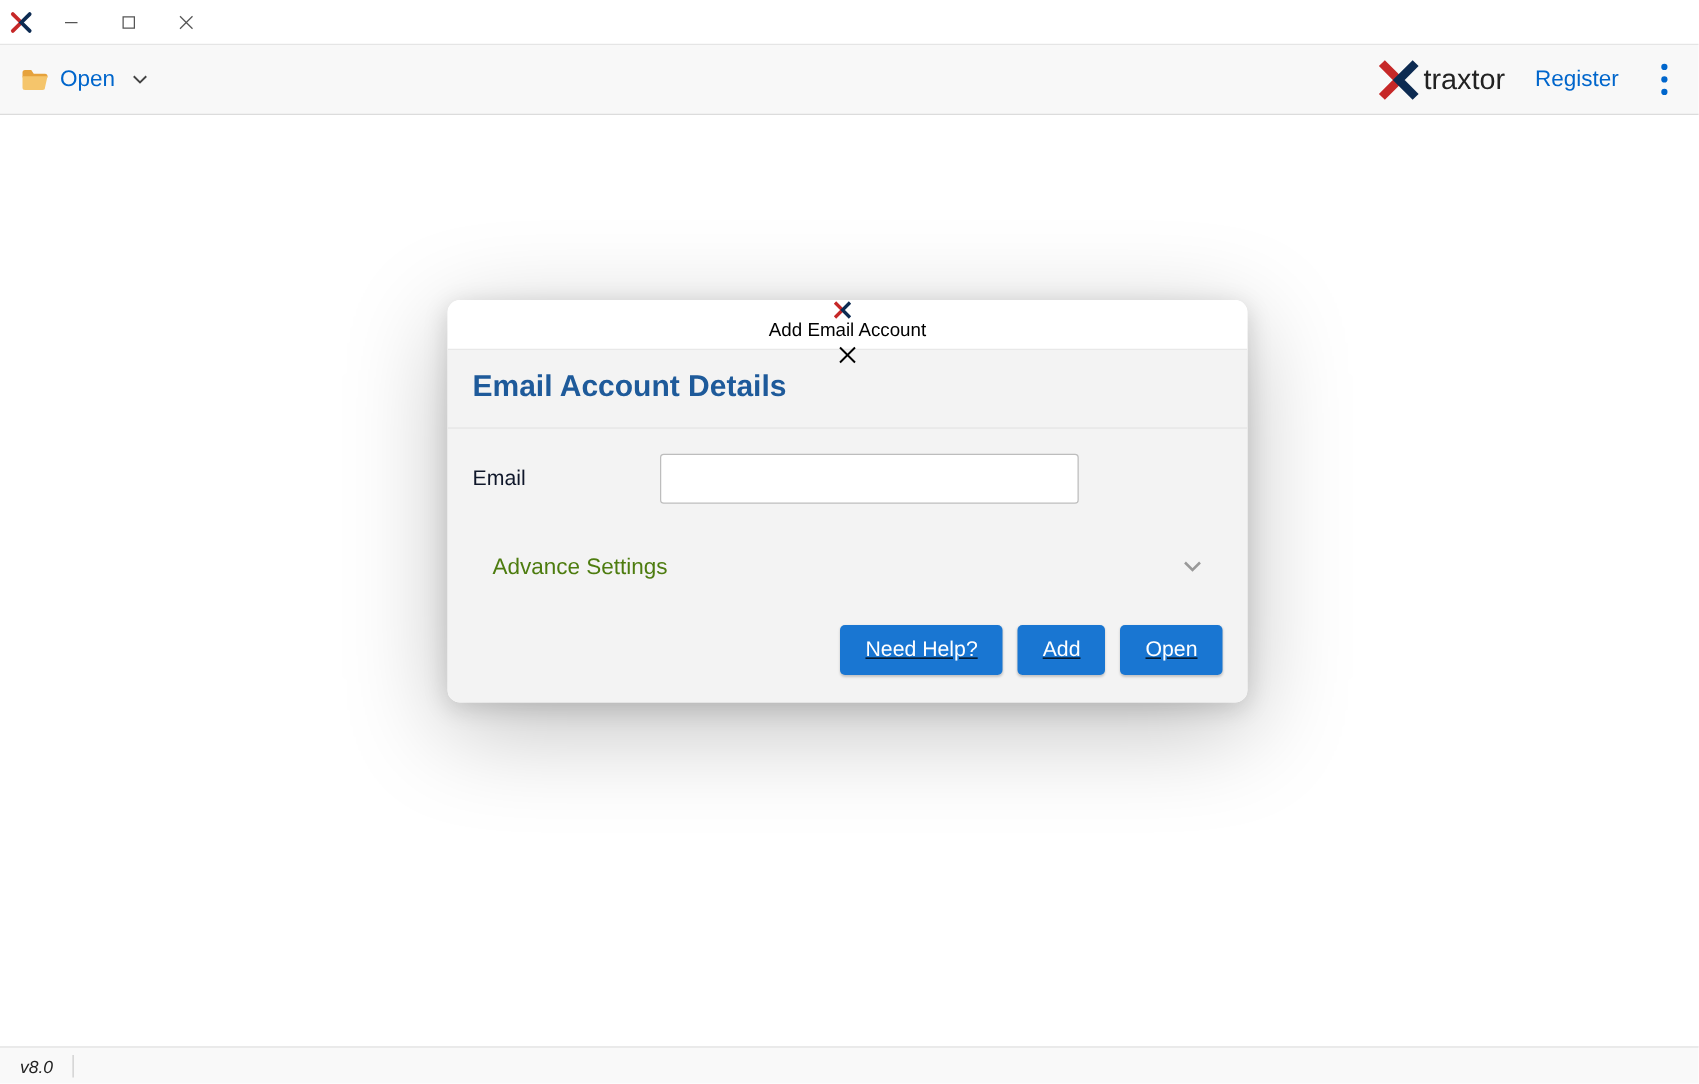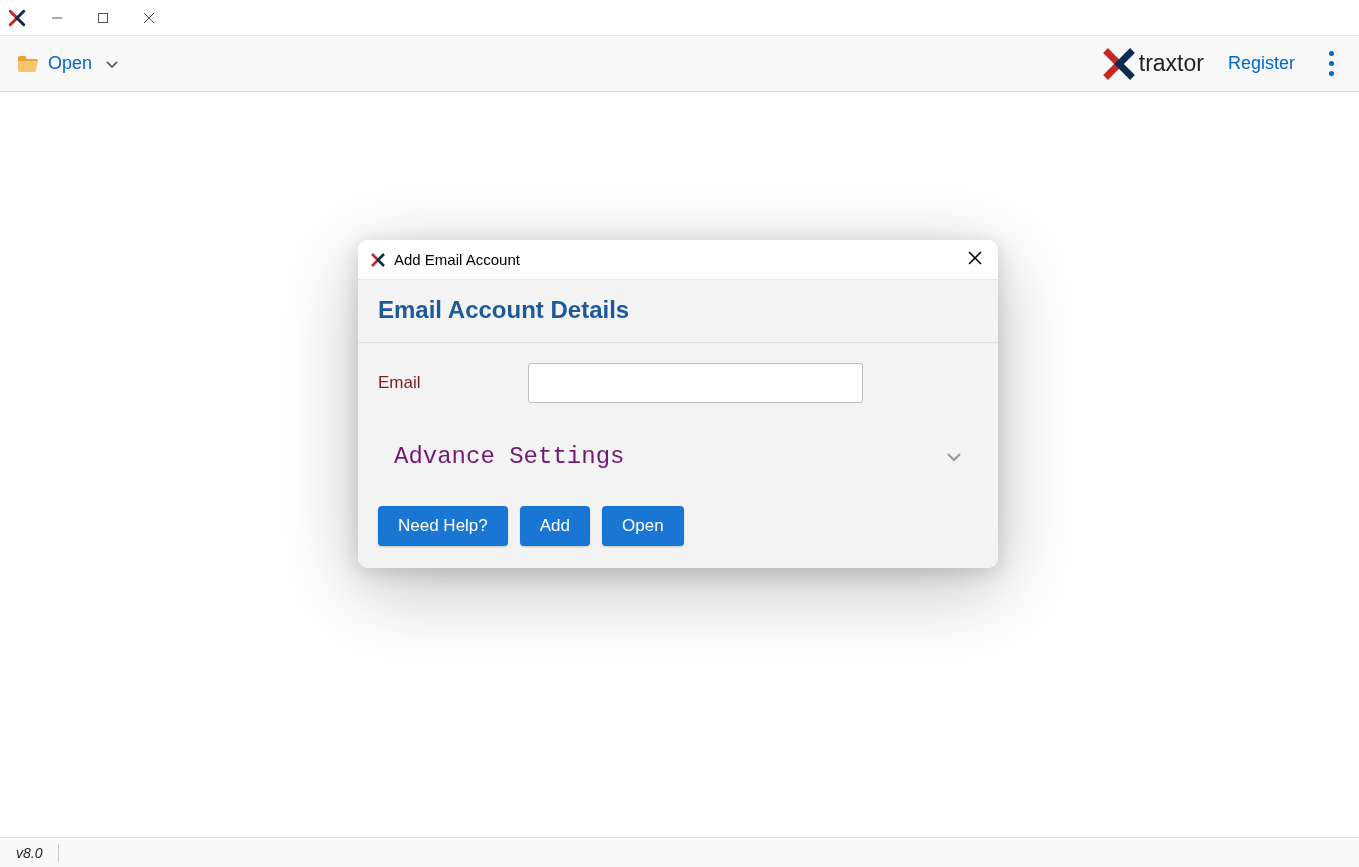--- a/index.html
+++ b/index.html
@@ -153,20 +153,21 @@
       background: #ffffff;
       overflow: hidden;
     }
     .dialog-titlebar {
       height: 40px;
       display: flex;
       align-items: center;
       padding: 0 12px;
       border-bottom: 1px solid #e8e8e8;
       background: #ffffff;
+      flex-direction: column;
     }
     .dialog-titlebar-icon {
       width: 16px;
       height: 16px;
       margin-right: 8px;
     }
     .dialog-titlebar-text {
       color: #000;
       font-size: 15px;
       flex: 1;
@@ -189,53 +190,53 @@
       background: #f3f3f3;
       padding: 20px 20px 22px;
     }
     .form-row {
       display: flex;
       align-items: center;
       margin-bottom: 20px;
     }
     .form-label {
       width: 150px;
-      color: #7f1d1d;
+      color: #0f172a;
       font-size: 17px;
     }
     .form-input {
       width: 335px;
       height: 40px;
       border: 1px solid #bdbdbd;
       border-radius: 3px;
       background: #ffffff;
       padding: 0 12px;
       font-size: 16px;
       outline: none;
     }
     .adv-row {
       display: flex;
       align-items: center;
       padding: 20px 16px 14px;
       cursor: pointer;
     }
     .adv-label {
-      color: #701a75;
-      font-size: 24px;
+      color: #4d7c0f;
+      font-size: 18px;
       flex: 1;
-      font-family: Liberation Mono, monospace;
     }
     .adv-caret {
       color: #999;
     }
     .dialog-actions {
       display: flex;
-      justify-content: flex-start;
+      justify-content: flex-end;
       gap: 12px;
       padding-top: 22px;
+      text-decoration: underline;
     }
     .btn-primary {
       background: #1976d2;
       color: #ffffff;
       border: none;
       border-radius: 4px;
       padding: 10px 20px;
       font-size: 17px;
       font-weight: 500;
       cursor: pointer;

